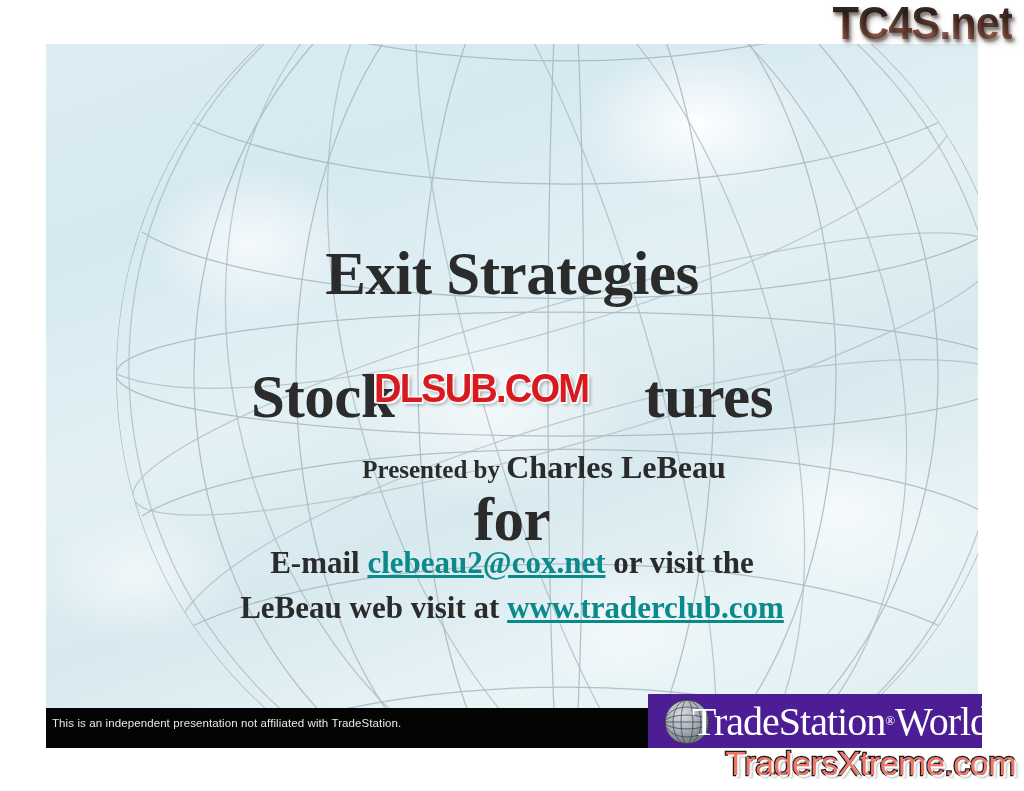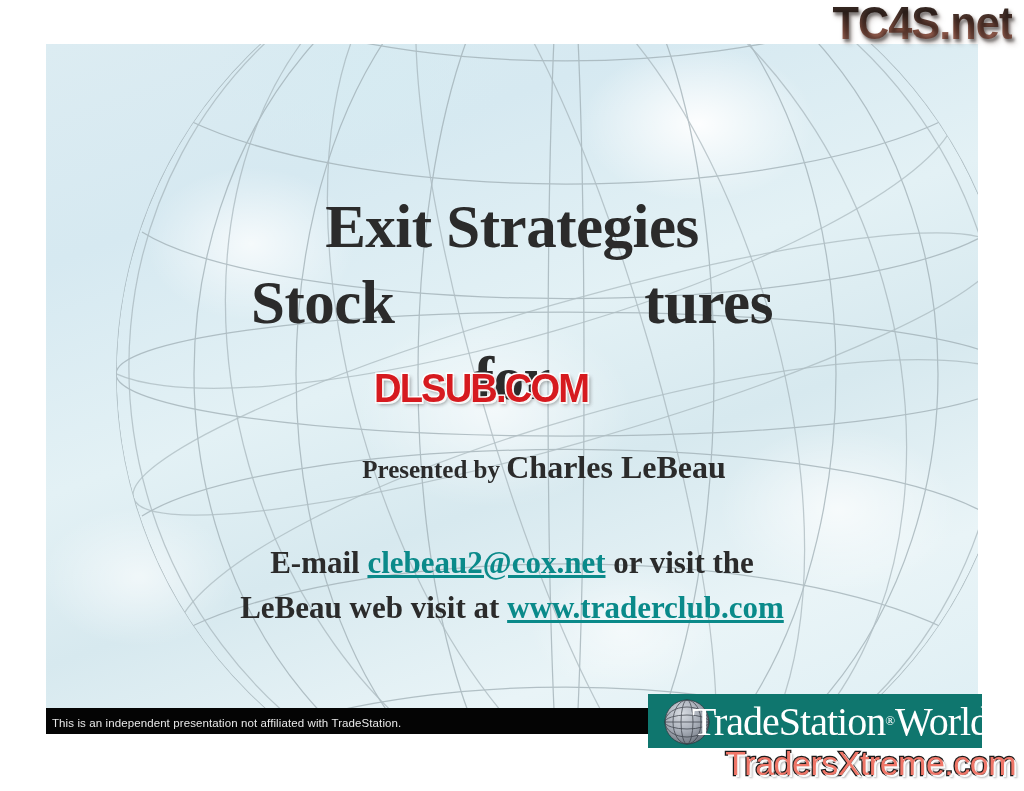--- a/index.html
+++ b/index.html
@@ -68,21 +68,21 @@
   }
 
   #title-block {
     top: 145px;
     font-weight: bold;
     font-size: 61px;
     line-height: 76px;
     letter-spacing: -0.5px;
     color: #2b2b2b;
   }
-  .title-line { white-space: nowrap; }
+  .title-line { white-space: nowrap; margin-top: 47px; }
 
   #presenter-line {
     top: 405px;
     font-weight: bold;
     color: #2b2b2b;
     margin-left: 32px;
   }
   #presenter-prefix { font-size: 25px; }
   #presenter-name   { font-size: 32px; }
 
@@ -98,42 +98,42 @@
     text-decoration: underline;
     text-underline-offset: 2px;
   }
 
   
   #footer-bar {
     position: absolute;
     left: 46px;
     top: 708px;
     width: 932px;
-    height: 26px;
+    height: 40px;
     background: #040404;
   }
   #disclaimer {
     position: absolute;
     left: 6px;
     top: 9px;
     font-family: "Liberation Sans", sans-serif;
     font-size: 11.5px;
     color: #e8e8e8;
     letter-spacing: 0.1px;
     white-space: nowrap;
   }
 
   
   #tsw-logo {
     position: absolute;
     left: 648px;
     top: 694px;
     width: 334px;
     height: 54px;
-    background: #0f766e;
+    background: #4c1d95;
     overflow: hidden;
   }
   #tsw-globe-icon {
     position: absolute;
     left: 8px;
     top: 4px;
     width: 62px;
     height: 48px;
   }
   #tsw-wordmark {

